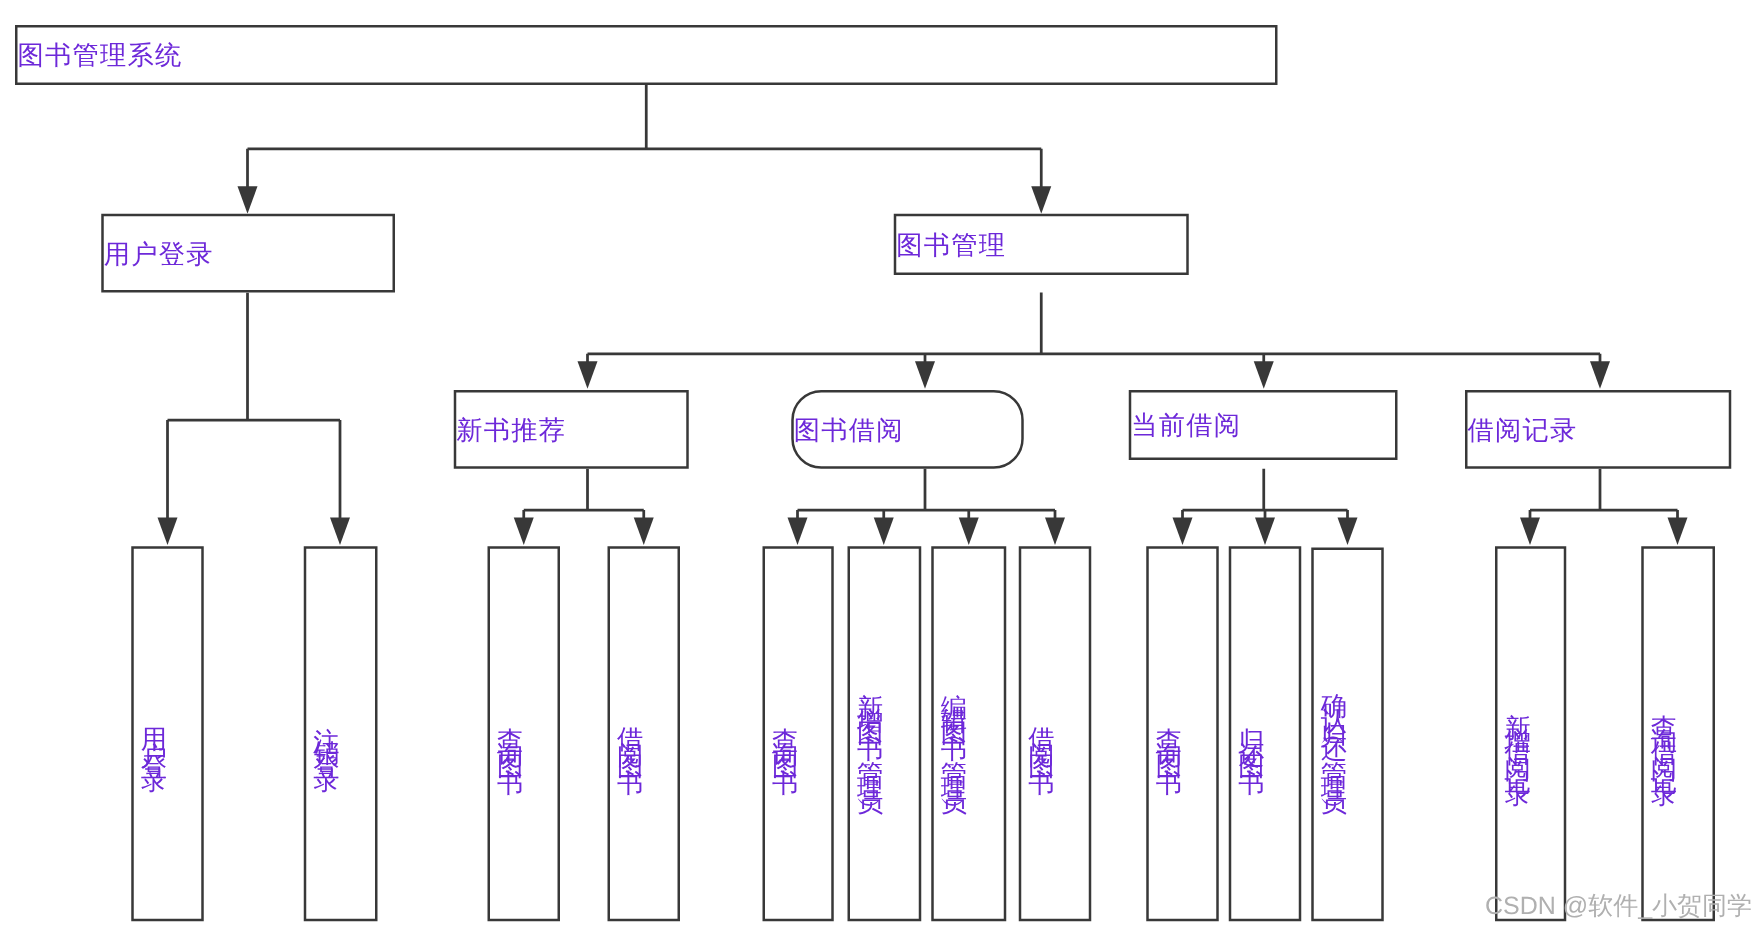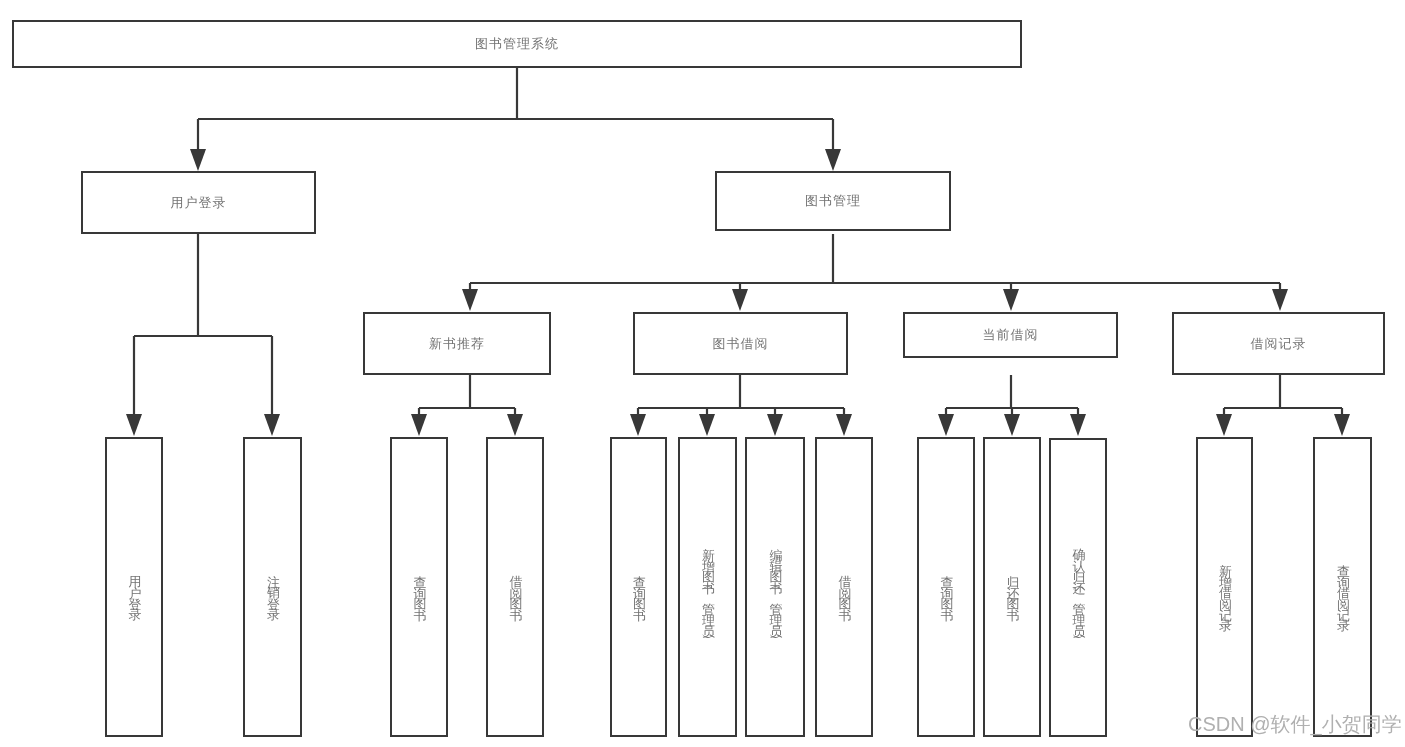--- a/index.html
+++ b/index.html
@@ -21,23 +21,23 @@
     width: 1405px;
     height: 747px;
   }
   .node {
     position: absolute;
     box-sizing: border-box;
     border: 2px solid #383838;
     background: #ffffff;
     display: flex;
     align-items: center;
-    justify-content: center;
-    color: #737373;
-    font-size: 13px;
+    justify-content: flex-start;
+    color: #6d28d9;
+    font-size: 21px;
     letter-spacing: 1px;
   }
   .node .lbl { white-space: nowrap; }
   .leaf .lbl {
     writing-mode: vertical-rl;
     text-orientation: mixed;
     letter-spacing: 11px;
     white-space: nowrap;
     padding-left: 1px;
   }
@@ -119,31 +119,31 @@
     </g>
   </svg>
 
   <div class="node" style="left:12px; top:20px; width:1010px; height:48px;">
     <span class="lbl">图书管理系统</span>
   </div>
 
   <div class="node" style="left:81px; top:171px; width:235px; height:63px;">
     <span class="lbl">用户登录</span>
   </div>
-  <div class="node" style="left:715px; top:171px; width:236px; height:60px;">
+  <div class="node" style="left:715px; top:171px; width:236px; height:49px;">
     <span class="lbl">图书管理</span>
   </div>
 
   <div class="node" style="left:363px; top:312px; width:188px; height:63px;">
     <span class="lbl">新书推荐</span>
   </div>
-  <div class="node" style="left:633px; top:312px; width:215px; height:63px;">
+  <div class="node" style="left:633px; top:312px; width:186px; height:63px;border-radius:24px;">
     <span class="lbl">图书借阅</span>
   </div>
-  <div class="node" style="left:903px; top:312px; width:215px; height:46px;">
+  <div class="node" style="left:903px; top:312px; width:215px; height:56px;">
     <span class="lbl">当前借阅</span>
   </div>
   <div class="node" style="left:1172px; top:312px; width:213px; height:63px;">
     <span class="lbl">借阅记录</span>
   </div>
 
   <div class="node leaf" style="left:105px; top:437px; width:58px; height:300px;">
     <span class="lbl">用户登录</span>
   </div>
   <div class="node leaf" style="left:243px; top:437px; width:59px; height:300px;">

